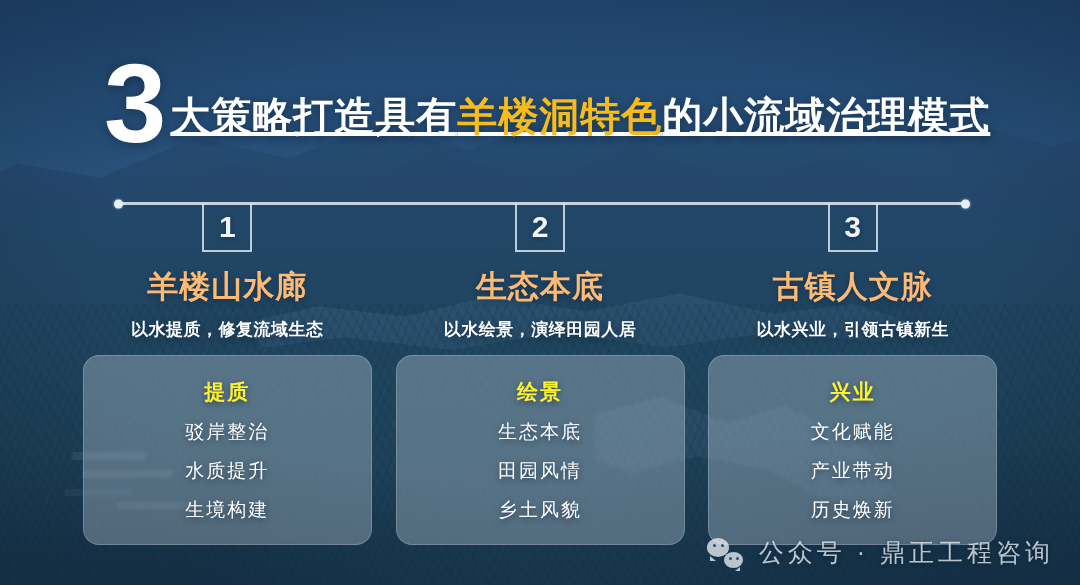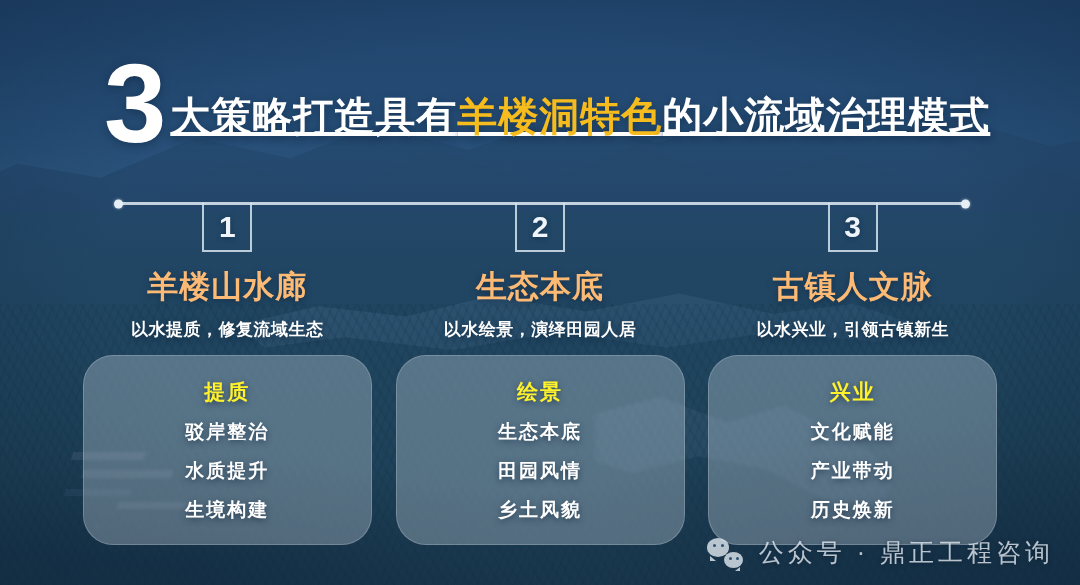--- a/index.html
+++ b/index.html
@@ -165,35 +165,35 @@
   .col-sub {
     margin-top: 10px;
     font-size: 17px; font-weight: 700; color: #ffffff;
     letter-spacing: .5px;
     text-shadow: 0 2px 6px rgba(10,30,55,.6);
   }
 
   .card {
     margin-top: 14px;
     width: 289px; height: 190px;
-    border-radius: 30px;
+    border-radius: 16px;
     background: rgba(223,233,242,0.30);
     border: 1px solid rgba(235,243,250,0.22);
     backdrop-filter: blur(1.5px);
     display: flex; flex-direction: column; align-items: center;
     padding-top: 22px;
   }
   .card-head {
     font-size: 21px; font-weight: 700; color: #fff22a;
     letter-spacing: 2px;
     text-shadow: 0 2px 6px rgba(10,30,55,.55);
   }
   .card-item {
     margin-top: 13px;
-    font-size: 19px; font-weight: 700; color: #ffffff;
+    font-size: 19px; font-weight: 400; color: #ffffff;
     letter-spacing: 2px;
     text-shadow: 0 2px 6px rgba(12,34,58,.6);
   }
 
   
   .watermark {
     position: absolute; right: 26px; bottom: 16px;
     display: flex; align-items: center; gap: 16px;
     color: rgba(231,238,245,.78);
     font-size: 25px; letter-spacing: 4px;

